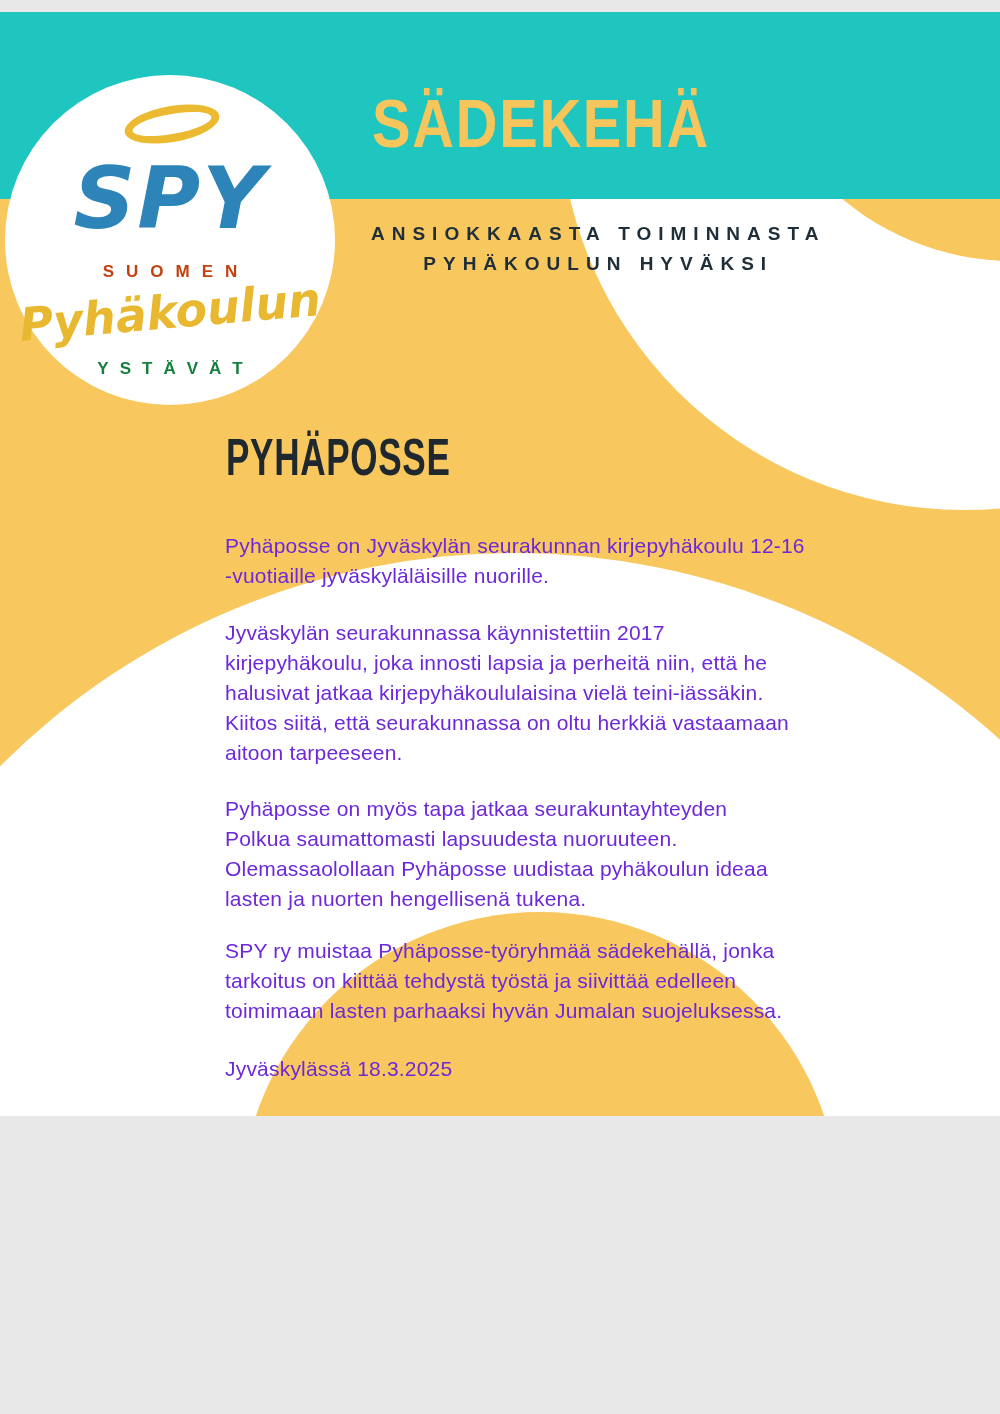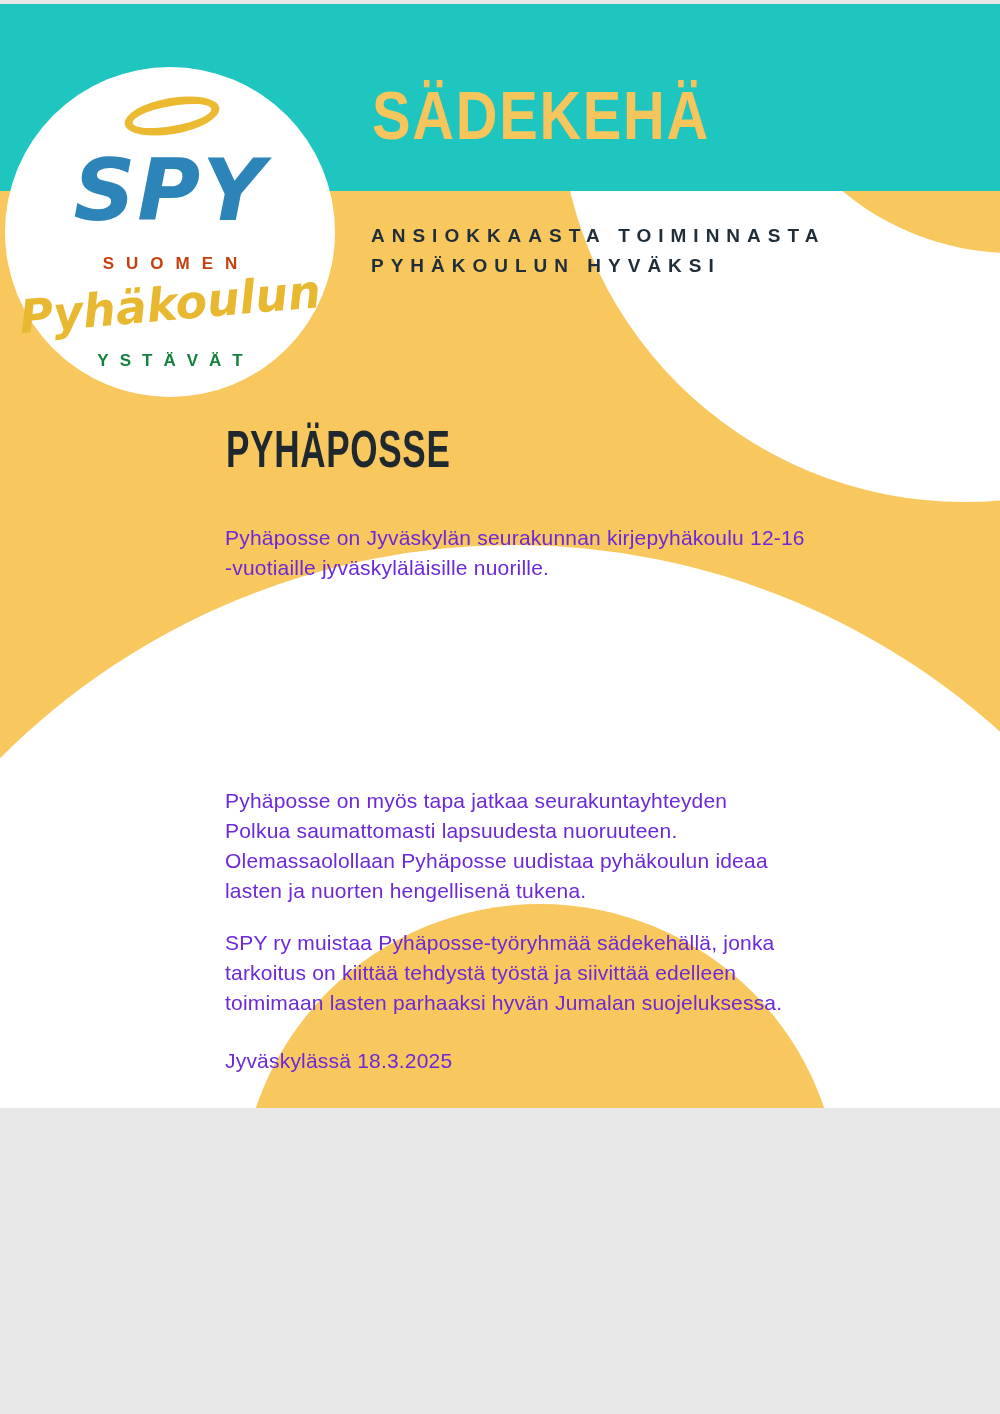--- a/index.html
+++ b/index.html
@@ -1,19 +1,19 @@
 <!DOCTYPE html>
 <html><head>
 <meta charset="utf-8">
 <style>
   html,body{margin:0;padding:0;background:#e8e8e8;}
   .page{
     position:relative;
     width:1000px;height:1104px;
-    margin:4px auto;
+    margin:12px auto;
     background:#ffffff;
     overflow:hidden;
     font-family:"Liberation Sans",sans-serif;
   }
   .shape{position:absolute;}
   .circle{border-radius:50%;}
 
   .yellow-band{left:0;top:187px;width:1000px;height:613px;background:#f8c85e;}
   .white-circle-upper-right{left:559px;top:-312px;width:810px;height:810px;background:#ffffff;}
   .yellow-circle-corner{left:747px;top:-283px;width:532px;height:532px;background:#f8c85e;}
@@ -57,23 +57,23 @@
     letter-spacing:11px;text-indent:11px;color:#15803d;
   }
 
   .doc-title{
     position:absolute;left:372px;top:77px;margin:0;
     font-size:68px;line-height:1;font-weight:700;
     color:#f6c55b;letter-spacing:2px;white-space:nowrap;
     transform:scaleX(0.85);transform-origin:left top;
   }
   .doc-subtitle{
-    position:absolute;left:371px;top:217px;
+    position:absolute;left:371px;top:207px;
     font-size:19px;line-height:30px;font-weight:700;
-    letter-spacing:7px;color:#1f2e38;white-space:pre-line;
+    letter-spacing:7px;color:#1f2e38;white-space:pre-line;text-align:center;
   }
   .doc-heading{
     position:absolute;left:226px;top:419px;margin:0;
     font-size:52px;line-height:1;font-weight:700;
     color:#1f282e;letter-spacing:1px;white-space:nowrap;
     transform:scaleX(0.675);transform-origin:left top;
   }
   .body-text{
     position:absolute;left:225px;width:700px;
     font-size:21px;line-height:30px;
@@ -106,20 +106,25 @@
     <div class="logo-ystavat">YSTÄVÄT</div>
   </div>
 
   <h1 class="doc-title">SÄDEKEHÄ</h1>
   <div class="doc-subtitle">ANSIOKKAASTA TOIMINNASTA
 PYHÄKOULUN HYVÄKSI</div>
 
   <h2 class="doc-heading">PYHÄPOSSE</h2>
   <div class="body-text para-1">Pyhäposse on Jyväskylän seurakunnan kirjepyhäkoulu 12-16
 -vuotiaille jyväskyläläisille nuorille.</div>
+  <div class="body-text para-2">Jyväskylän seurakunnassa käynnistettiin 2017
+kirjepyhäkoulu, joka innosti lapsia ja perheitä niin, että he
+halusivat jatkaa kirjepyhäkoululaisina vielä teini-iässäkin.
+Kiitos siitä, että seurakunnassa on oltu herkkiä vastaamaan
+aitoon tarpeeseen.</div>
   <div class="body-text para-4">SPY ry muistaa Pyhäposse-työryhmää sädekehällä, jonka
 tarkoitus on kiittää tehdystä työstä ja siivittää edelleen
 toimimaan lasten parhaaksi hyvän Jumalan suojeluksessa.</div>
   <div class="body-text para-3">Pyhäposse on myös tapa jatkaa seurakuntayhteyden
 Polkua saumattomasti lapsuudesta nuoruuteen.
 Olemassaolollaan Pyhäposse uudistaa pyhäkoulun ideaa
 lasten ja nuorten hengellisenä tukena.</div>
   <div class="body-text date-line">Jyväskylässä 18.3.2025</div>
 
   <div class="shape teal-bottom"></div>

